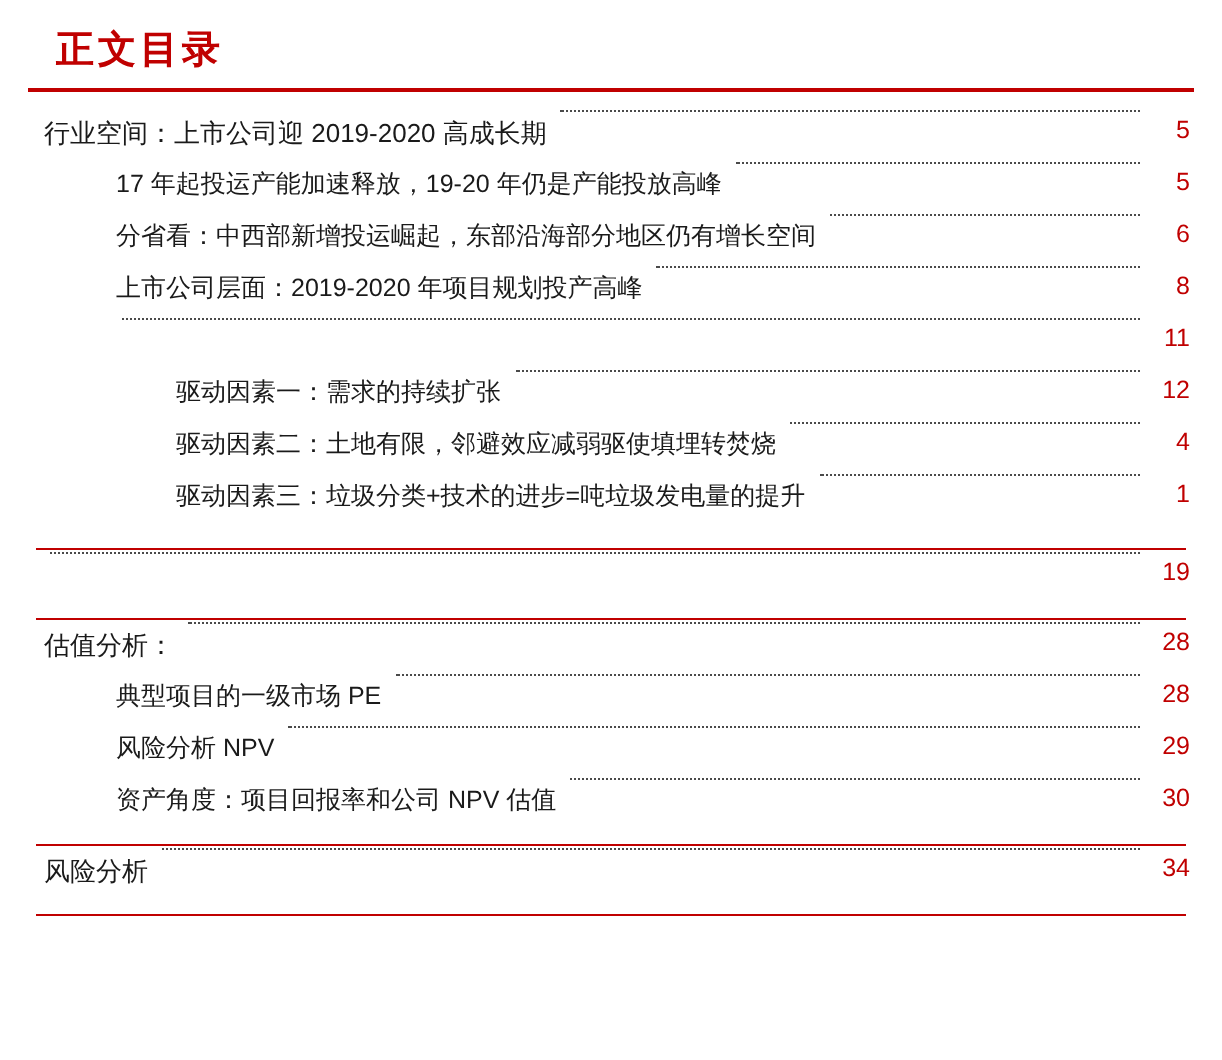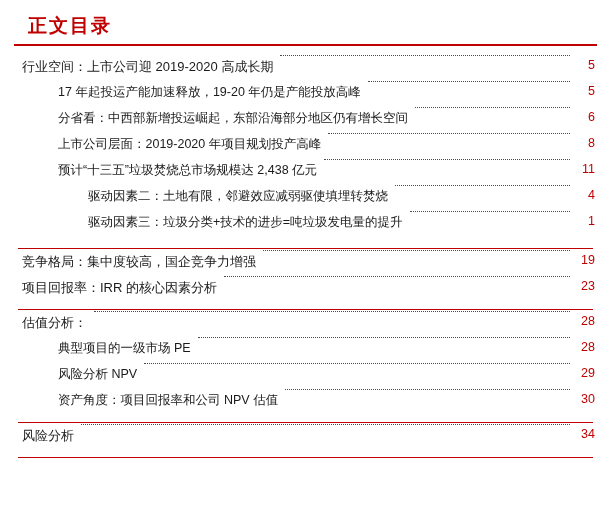--- a/index.html
+++ b/index.html
@@ -113,52 +113,50 @@
       <span class="pageno">6</span>
     </div>
 
     <div class="toc-row lvl2">
       <span class="toc-text">上市公司层面：2019-2020 年项目规划投产高峰</span>
       <span class="dots"></span>
       <span class="pageno">8</span>
     </div>
 
     <div class="toc-row lvl2">
-      <span class="toc-text">预计“十三五”垃圾焚烧总市场规模达 2,438 亿元</span>
       <span class="dots"></span>
       <span class="pageno">11</span>
     </div>
 
+    <div class="toc-row lvl3">
+      <span class="toc-text">驱动因素一：需求的持续扩张</span>
+      <span class="dots"></span>
+      <span class="pageno">12</span>
+    </div>
 
     <div class="toc-row lvl3">
       <span class="toc-text">驱动因素二：土地有限，邻避效应减弱驱使填埋转焚烧</span>
       <span class="dots"></span>
       <span class="pageno">4</span>
     </div>
 
     <div class="toc-row lvl3">
       <span class="toc-text">驱动因素三：垃圾分类+技术的进步=吨垃圾发电量的提升</span>
       <span class="dots"></span>
       <span class="pageno">1</span>
     </div>
 
     <div class="spacer-sm"></div>
     <div class="hr-sep"></div>
 
     <div class="toc-row lvl1">
-      <span class="toc-text">竞争格局：集中度较高，国企竞争力增强</span>
       <span class="dots"></span>
       <span class="pageno">19</span>
     </div>
 
-    <div class="toc-row lvl1">
-      <span class="toc-text">项目回报率：IRR 的核心因素分析</span>
-      <span class="dots"></span>
-      <span class="pageno">23</span>
-    </div>
 
     <div class="hr-sep"></div>
 
     <div class="toc-row lvl1">
       <span class="toc-text">估值分析：</span>
       <span class="dots"></span>
       <span class="pageno">28</span>
     </div>
 
     <div class="toc-row lvl2">

